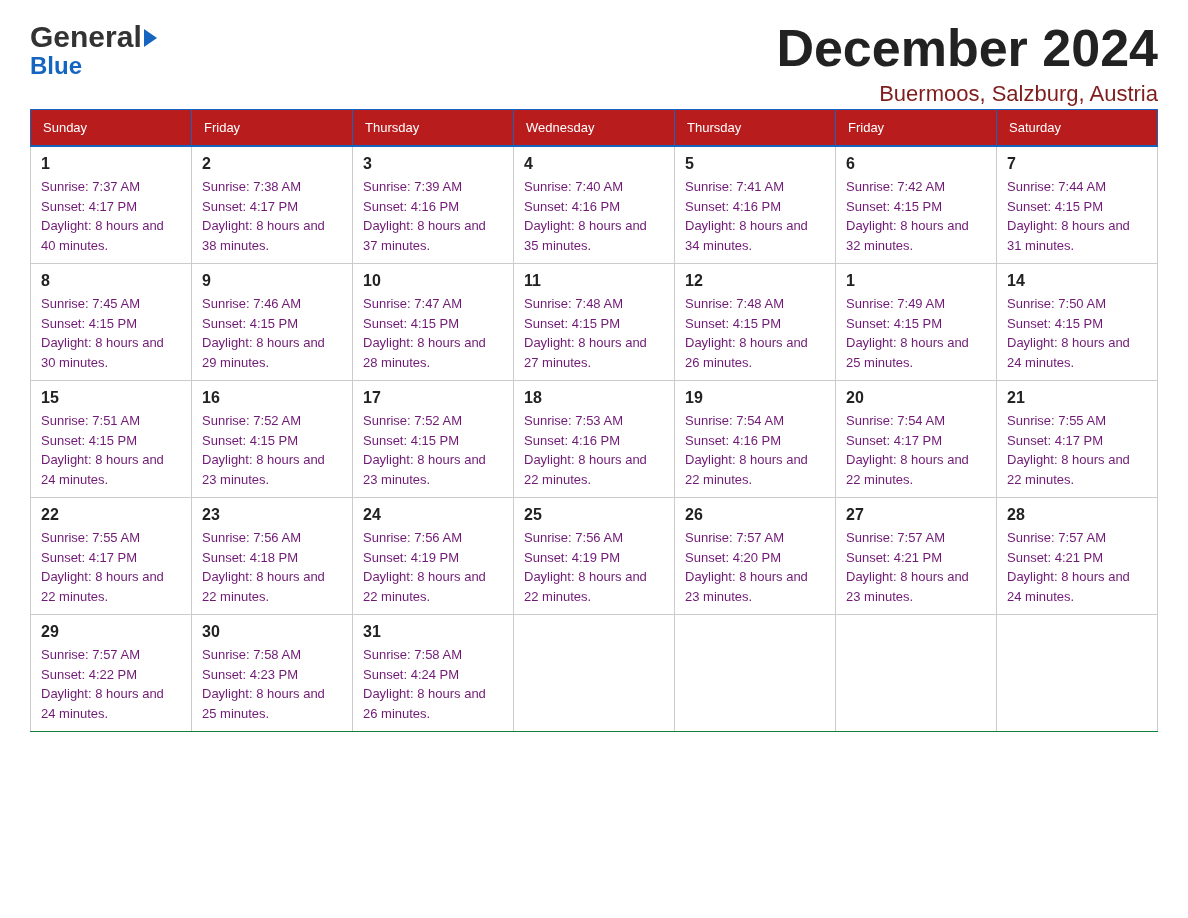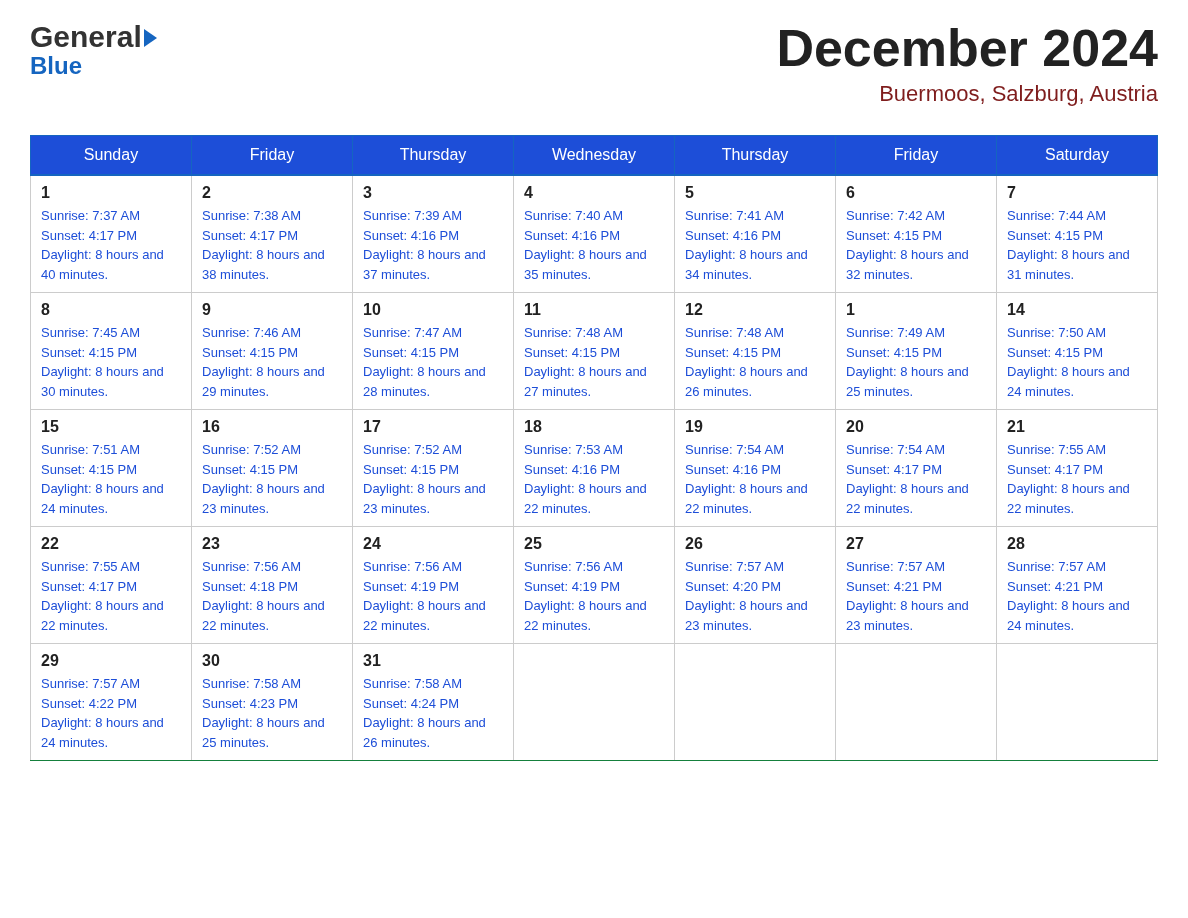--- a/index.html
+++ b/index.html
@@ -7,21 +7,21 @@
       font-family: Arial, sans-serif;
       background: #fff;
       padding: 20px 30px;
       width: 1188px;
       min-height: 918px;
     }
     .header {
       display: flex;
       justify-content: space-between;
       align-items: flex-start;
-      margin-bottom: 28px;
+      margin-bottom: 2px;
     }
     .title-area {
       text-align: right;
     }
     .month-title {
       font-size: 52px;
       font-weight: bold;
       color: #222;
       line-height: 1.1;
       text-align: center;
@@ -30,25 +30,25 @@
       font-size: 22px;
       color: #7f1d1d;
       margin-top: 4px;
     }
     .calendar-table {
       width: 100%;
       border-collapse: collapse;
       font-size: 14px;
     }
     .calendar-table th {
-      background-color: #1d4ed8;
+      background-color: #b91c1c;
       color: #fff;
       padding: 10px 12px;
-      text-align: center;
-      font-size: 16px;
+      text-align: left;
+      font-size: 13px;
       font-weight: normal;
       border: 1px solid #1565c0;
     }
     .calendar-table td {
       vertical-align: top;
       padding: 8px 10px;
       border: 1px solid #ccc;
       min-height: 100px;
       width: calc(100% / 7);
       background: #fff;
@@ -61,21 +61,21 @@
     }
     .day-number {
       font-size: 16px;
       font-weight: bold;
       color: #222;
       display: block;
       margin-bottom: 4px;
     }
     .day-info {
       font-size: 13px;
-      color: #1d4ed8;
+      color: #701a75;
       line-height: 1.5;
     }
     .empty-cell {
       background: #fff;
     }
     
     .logo-container {
       display: flex;
       align-items: center;
     }

